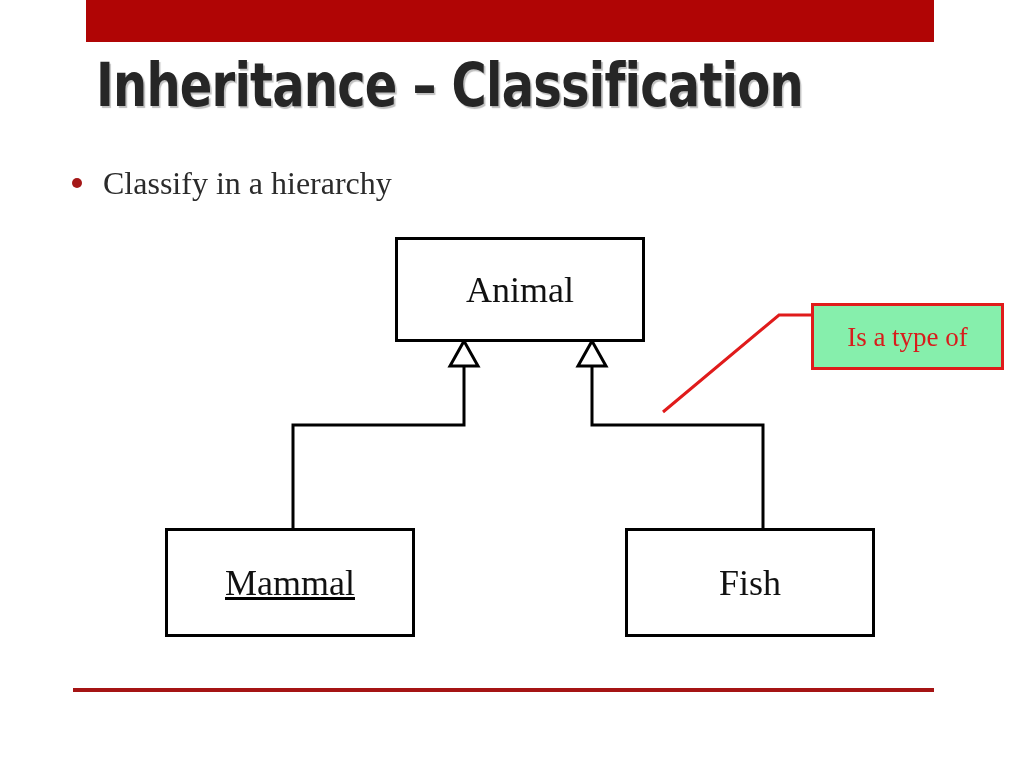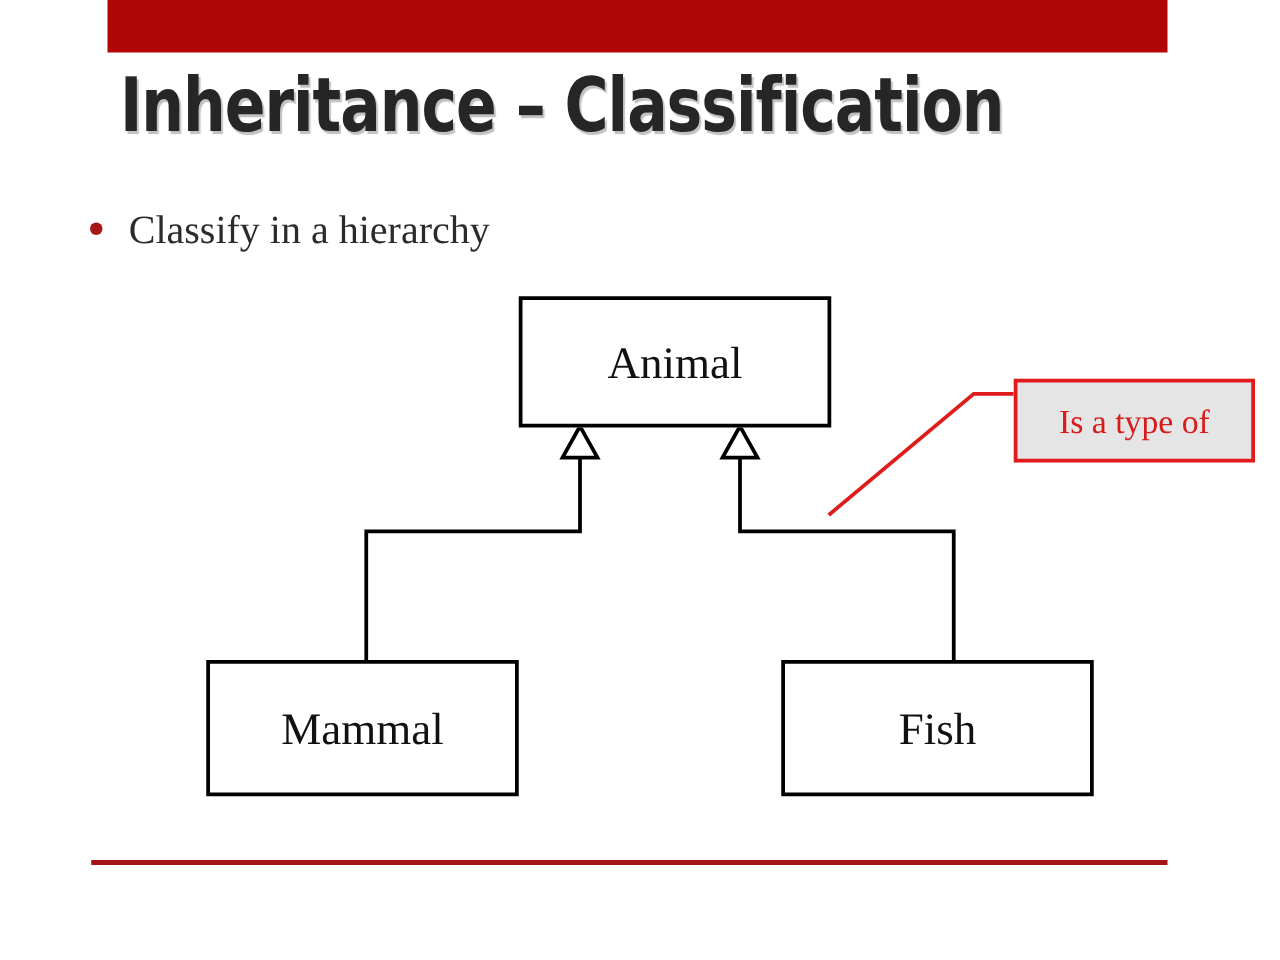--- a/index.html
+++ b/index.html
@@ -80,43 +80,43 @@
     align-items: center;
     justify-content: center;
   }
   .uml-box .box-label {
     font-size: 36px;
     color: #111111;
     line-height: 40px;
     white-space: nowrap;
   }
 
-  #box-animal { left: 395px; top: 237px; width: 250px; height: 105px; margin-left: 20px; }
-  #box-mammal { left: 165px; top: 528px; width: 250px; height: 109px; }
+  #box-animal { left: 395px; top: 237px; width: 250px; height: 105px; }
+  #box-mammal { left: 165px; top: 528px; width: 250px; height: 109px; text-decoration: underline; }
   #box-fish   { left: 625px; top: 528px; width: 250px; height: 109px; font-family: Liberation Serif, serif; }
 
   
   #connector-layer {
     position: absolute;
     left: 0;
     top: 0;
     width: 1024px;
     height: 768px;
     pointer-events: none;
   }
 
   
   #annotation-box {
     position: absolute;
     left: 811px;
     top: 303px;
     width: 193px;
     height: 67px;
     border: 3px solid #e01b1b;
-    background: #e5e5e5;
+    background: #86efac;
     box-sizing: border-box;
     display: flex;
     align-items: center;
     justify-content: center;
   }
   #annotation-label {
     font-size: 27px;
     color: #d81c1c;
     line-height: 32px;
     white-space: nowrap;

